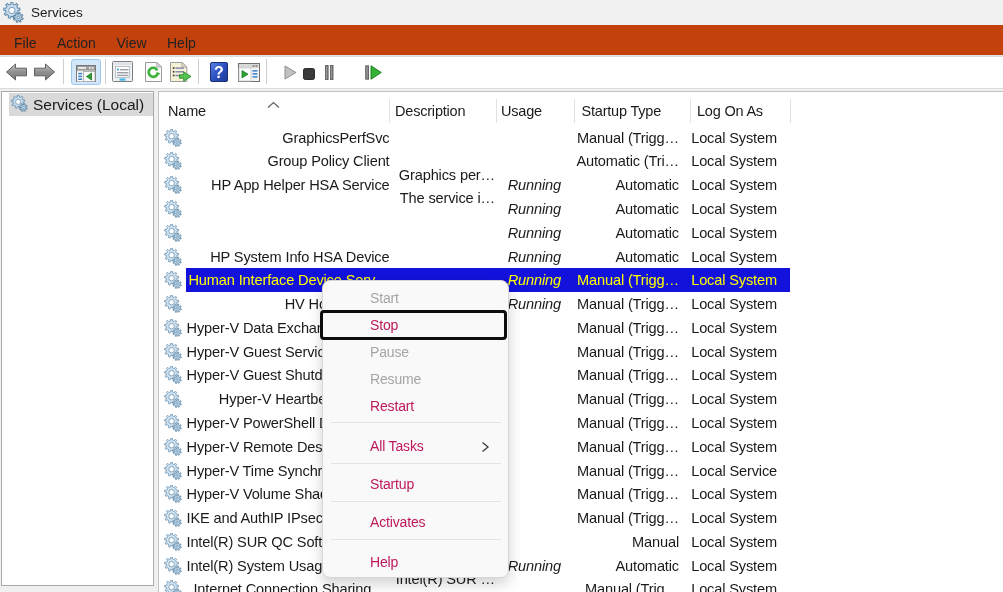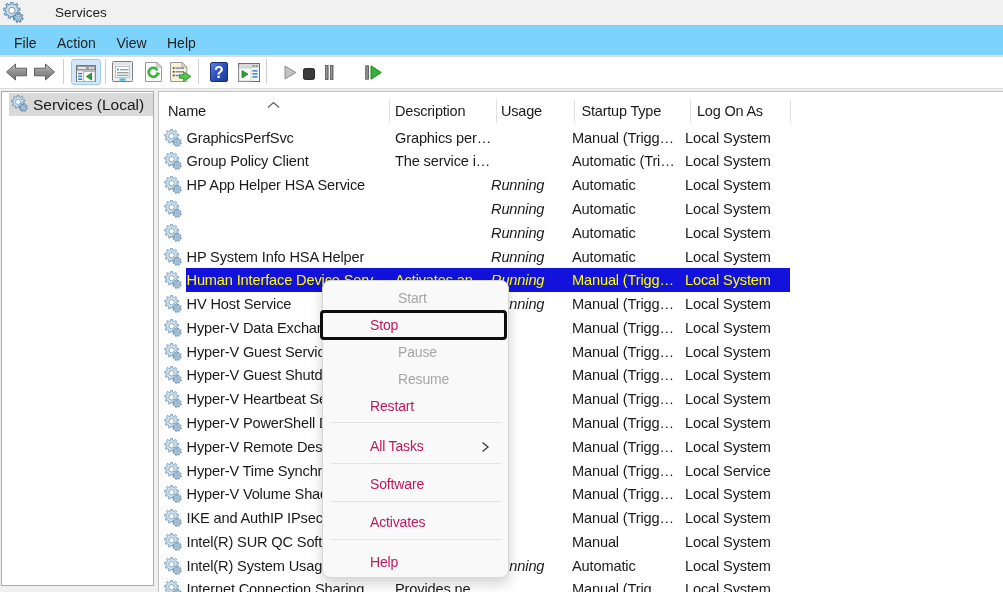--- a/index.html
+++ b/index.html
@@ -2,52 +2,52 @@
 <html><head>
 <meta charset="utf-8">
 <style>
   * { margin:0; padding:0; box-sizing:border-box; }
   html,body { width:1003px; height:592px; }
   body { position:relative; overflow:hidden; background:#fff;
          font-family:"Liberation Sans", sans-serif; color:#191919;
          -webkit-font-smoothing:antialiased; }
   .abs { position:absolute; }
   .titlebar { left:0; top:0; width:1003px; height:25px; background:#f1f1f1; }
-  .title-txt { left:31px; top:0; height:25px; line-height:26px; font-size:13.5px; color:#1b1b1b;margin-left:24px; }
-  .menubar { left:0; top:25px; width:1003px; height:30px; background:#7dd3fc;padding-left:16px; }
+  .title-txt { left:31px; top:0; height:25px; line-height:26px; font-size:13.5px; color:#1b1b1b; }
+  .menubar { left:0; top:25px; width:1003px; height:30px; background:#c2410c;padding-left:16px; }
   .menubar span { position:absolute; top:0; height:30px; line-height:37px; font-size:14px; color:#222; }
   .hline { height:1px; background:#e3e3e3; }
   .toolbar { left:0; top:56px; width:1003px; height:32px; background:#fff; }
   .tsep { position:absolute; top:3px; width:1px; height:25px; background:#cfcfcf; }
   .gapbg { background:#f0f0f0; }
   .lpanel { left:1px; top:91px; width:153px; height:495px; background:#fff;
             border:1px solid #aaaaaa; }
   .lsel { left:9px; top:93px; width:144px; height:23px; background:#d9d9d9; }
   .lsel-txt { left:33px; top:92px; height:24px; line-height:25px; font-size:15.5px; }
   .list { left:158px; top:91px; width:845px; height:501px; background:#fff;
           border-top:1px solid #c2c2c2; border-left:1px solid #c2c2c2; }
   .hdr { position:absolute; top:99px; height:25px; line-height:25px; font-size:14.5px; letter-spacing:-0.2px; color:#1a1a1a; }
   .vsep { position:absolute; top:99px; width:1px; height:24px; background:#e2e2e2; }
-  .row { position:absolute; left:159px; width:844px; height:24px; }
+  .row { position:absolute; left:159px; width:844px; height:24px;text-align:right; }
   .cell { position:absolute; top:0; height:24px; line-height:24px; font-size:14.6px; letter-spacing:-0.15px;
           white-space:nowrap; color:#1a1a1a; }
   .c-name { left:27.5px; width:203px; overflow:hidden; }
-  .c-desc { left:236px; width:100px; overflow:hidden; }
+  .c-desc { left:236px; width:100px; overflow:hidden;margin-top:37px; }
   .c-stat { left:332px; width:70px;font-style:italic; }
   .c-star { left:413px; width:107px; overflow:hidden; }
   .c-logon { left:526px; width:92px; }
   .c-icon { position:absolute; left:4.5px; top:3px; }
   .selband { position:absolute; left:27px; width:604px; height:23.8px; background:#1212dc; }
   .selrow .cell { color:#ffff00; }
   .menu { left:322px; top:280px; width:187px; height:298px; background:#f9f9f9;
           border:1px solid #d6d6d6; border-radius:8px;
           box-shadow:0 6px 14px rgba(0,0,0,0.18); z-index:5; }
   .mi { position:absolute; left:370px; height:27px; line-height:27px; font-size:14px; letter-spacing:-0.15px;
         color:#be185d; z-index:6; }
-  .mi.dis { color:#a5a5a5;margin-left:28px; }
+  .mi.dis { color:#a5a5a5; }
   .msep { position:absolute; left:331px; width:170px; height:1px; background:#e3e3e3; z-index:6; }
   .focusring { left:319.5px; top:310.3px; width:187px; height:29.5px;
                border:3px solid #0d0d0d; border-radius:4px; z-index:7; background:transparent; }
 </style>
 </head>
 <body>
 
 <div class="abs titlebar"></div>
 <span class="abs" style="left:3px;top:2px"><svg width="21" height="21" viewBox="0 0 20.4 20.4">
       <path d="M7.54,2.19 L7.60,0.26 L9.60,0.26 L9.66,2.19 L11.65,2.92 L12.93,1.48 L14.47,2.76 L13.27,4.28 L14.33,6.11 L16.24,5.83 L16.59,7.81 L14.70,8.20 L14.33,10.29 L15.97,11.30 L14.97,13.04 L13.27,12.12 L11.65,13.48 L12.26,15.32 L10.37,16.00 L9.66,14.21 L7.54,14.21 L6.83,16.00 L4.94,15.32 L5.55,13.48 L3.93,12.12 L2.23,13.04 L1.23,11.30 L2.87,10.29 L2.50,8.20 L0.61,7.81 L0.96,5.83 L2.87,6.11 L3.93,4.28 L2.73,2.76 L4.27,1.48 L5.55,2.92 Z" fill="#c8ddEF" stroke="#628bab" stroke-width="1"></path>
@@ -269,21 +269,21 @@
     <span class="cell c-star">Automatic</span>
     <span class="cell c-logon">Local System</span>
   </div>
 <div class="row" style="top:244.5px">
     <span class="c-icon"><svg width="18" height="18" viewBox="0 0 20.4 20.4">
         <path d="M7.54,2.19 L7.60,0.26 L9.60,0.26 L9.66,2.19 L11.65,2.92 L12.93,1.48 L14.47,2.76 L13.27,4.28 L14.33,6.11 L16.24,5.83 L16.59,7.81 L14.70,8.20 L14.33,10.29 L15.97,11.30 L14.97,13.04 L13.27,12.12 L11.65,13.48 L12.26,15.32 L10.37,16.00 L9.66,14.21 L7.54,14.21 L6.83,16.00 L4.94,15.32 L5.55,13.48 L3.93,12.12 L2.23,13.04 L1.23,11.30 L2.87,10.29 L2.50,8.20 L0.61,7.81 L0.96,5.83 L2.87,6.11 L3.93,4.28 L2.73,2.76 L4.27,1.48 L5.55,2.92 Z" fill="#cfe2f1" stroke="#6d92b0" stroke-width="0.9"></path>
         <circle cx="8.6" cy="8.2" r="3.1" fill="#ffffff" stroke="#6d92b0" stroke-width="0.9"></circle>
         <path d="M18.09,15.28 L19.65,15.71 L19.20,17.16 L17.67,16.63 L16.93,17.52 L17.73,18.93 L16.39,19.64 L15.68,18.18 L14.52,18.29 L14.09,19.85 L12.64,19.40 L13.17,17.87 L12.28,17.13 L10.87,17.93 L10.16,16.59 L11.62,15.88 L11.51,14.72 L9.95,14.29 L10.40,12.84 L11.93,13.37 L12.67,12.48 L11.87,11.07 L13.21,10.36 L13.92,11.82 L15.08,11.71 L15.51,10.15 L16.96,10.60 L16.43,12.13 L17.32,12.87 L18.73,12.07 L19.44,13.41 L17.98,14.12 Z" fill="#b4cfe4" stroke="#5d84a3" stroke-width="0.8"></path>
         <circle cx="14.8" cy="15.0" r="1.2" fill="#e8f1f8" stroke="#5d84a3" stroke-width="0.7"></circle>
       </svg></span>
-    <span class="cell c-name">HP System Info HSA Helper</span>
+    <span class="cell c-name">HP System Info HSA Device</span>
     <span class="cell c-stat">Running</span>
     <span class="cell c-star">Automatic</span>
     <span class="cell c-logon">Local System</span>
   </div>
 <div class="row selrow" style="top:268.3px">
     <div class="selband" style="top:-0.4px"></div>
     <span class="c-icon"><svg width="18" height="18" viewBox="0 0 20.4 20.4">
         <path d="M7.54,2.19 L7.60,0.26 L9.60,0.26 L9.66,2.19 L11.65,2.92 L12.93,1.48 L14.47,2.76 L13.27,4.28 L14.33,6.11 L16.24,5.83 L16.59,7.81 L14.70,8.20 L14.33,10.29 L15.97,11.30 L14.97,13.04 L13.27,12.12 L11.65,13.48 L12.26,15.32 L10.37,16.00 L9.66,14.21 L7.54,14.21 L6.83,16.00 L4.94,15.32 L5.55,13.48 L3.93,12.12 L2.23,13.04 L1.23,11.30 L2.87,10.29 L2.50,8.20 L0.61,7.81 L0.96,5.83 L2.87,6.11 L3.93,4.28 L2.73,2.76 L4.27,1.48 L5.55,2.92 Z" fill="#cfe2f1" stroke="#6d92b0" stroke-width="0.9"></path>
         <circle cx="8.6" cy="8.2" r="3.1" fill="#ffffff" stroke="#6d92b0" stroke-width="0.9"></circle>
         <path d="M18.09,15.28 L19.65,15.71 L19.20,17.16 L17.67,16.63 L16.93,17.52 L17.73,18.93 L16.39,19.64 L15.68,18.18 L14.52,18.29 L14.09,19.85 L12.64,19.40 L13.17,17.87 L12.28,17.13 L10.87,17.93 L10.16,16.59 L11.62,15.88 L11.51,14.72 L9.95,14.29 L10.40,12.84 L11.93,13.37 L12.67,12.48 L11.87,11.07 L13.21,10.36 L13.92,11.82 L15.08,11.71 L15.51,10.15 L16.96,10.60 L16.43,12.13 L17.32,12.87 L18.73,12.07 L19.44,13.41 L17.98,14.12 Z" fill="#b4cfe4" stroke="#5d84a3" stroke-width="0.8"></path>
@@ -460,18 +460,18 @@
 <span class="mi dis" style="top:339px">Pause</span>
 <span class="mi dis" style="top:366.3px">Resume</span>
 <span class="mi" style="top:393px">Restart</span>
 <div class="msep" style="top:422.3px"></div>
 <span class="mi" style="top:432.6px">All Tasks</span>
 <span class="abs" style="left:480px;top:439.5px;z-index:6">
   <svg width="11" height="14" viewBox="0 0 11 14">
     <path d="M2.5,2.5 L8,7 L2.5,11.5" fill="none" stroke="#3c3c3c" stroke-width="1.3"></path>
   </svg></span>
 <div class="msep" style="top:463px"></div>
-<span class="mi" style="top:471.3px">Software</span>
+<span class="mi" style="top:471.3px">Startup</span>
 <div class="msep" style="top:500.7px"></div>
 <span class="mi" style="top:508.7px">Activates</span>
 <div class="msep" style="top:539.1px"></div>
 <span class="mi" style="top:548.8px">Help</span>
 <div class="abs focusring"></div>
 
 </body></html>

